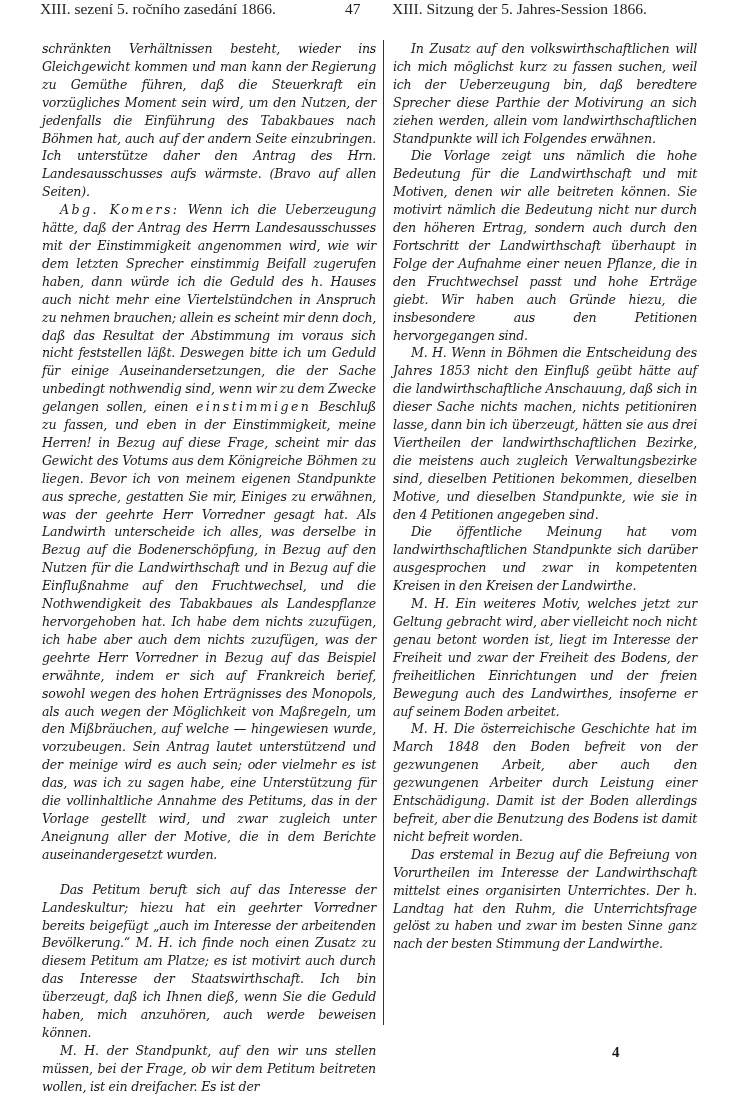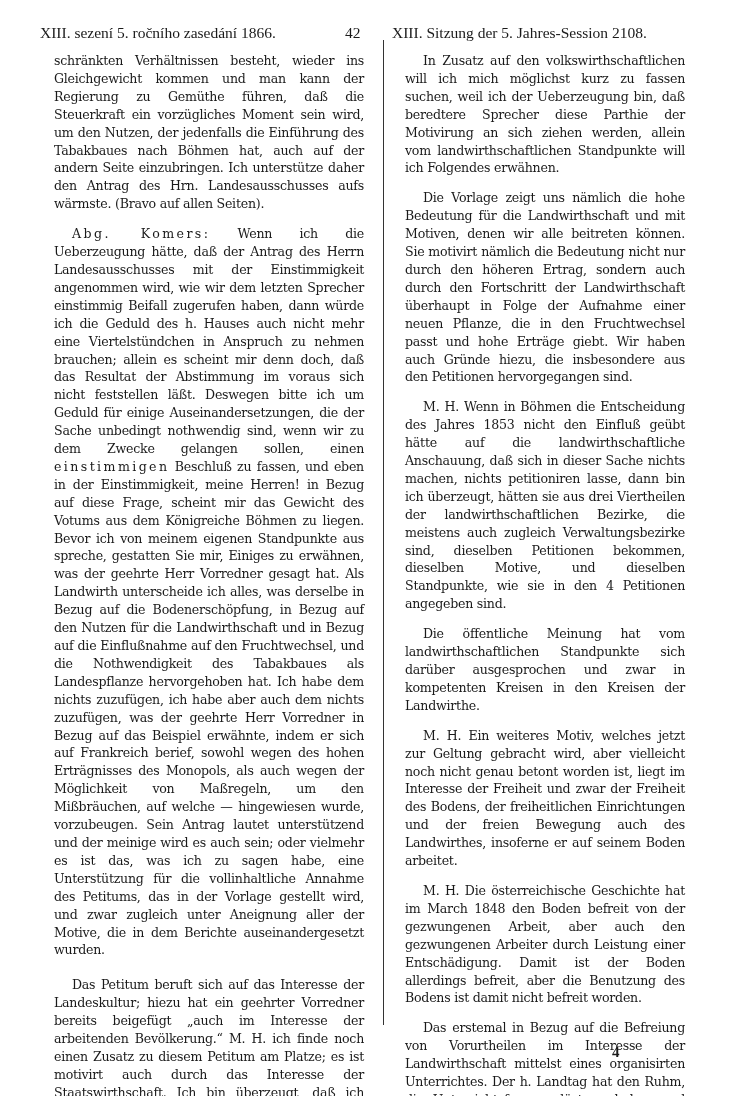--- a/index.html
+++ b/index.html
@@ -1,42 +1,42 @@
 <!DOCTYPE html>
 <html><head>
 <meta charset="utf-8">
 <style>
   html, body { margin: 0; padding: 0; background: #ffffff; }
   body { width: 750px; height: 1096px; position: relative; overflow: hidden;
          font-family: "DejaVu Serif", serif; color: #1a1a1a; }
-  .header { position: absolute; top: 24px; left: 0; width: 750px; height: 22px;
+  .header { position: absolute; top: 0; left: 0; width: 750px; height: 22px;
             font-family: "Liberation Serif", serif; font-size: 15.5px; }
   .header span { position: absolute; top: 0; white-space: nowrap; }
   .h-left { left: 40px; }
   .h-num { left: 345px; }
   .h-right { left: 392px; }
   .col { position: absolute; top: 40px; font-size: 12.6px; line-height: 17.9px;
          text-align: justify; font-family: "DejaVu Serif", serif; letter-spacing: -0.25px; }
   .col-left { left: 42px; width: 334px; }
   .col-right { left: 393px; width: 304px; }
-  .col p { margin: 12px; text-indent: 18px; }
+  .col p { margin: 0; text-indent: 18px; font-style: italic; }
   .col p.noindent { text-indent: 0; }
   .col p.gap { margin-top: 17px; }
   .spaced { letter-spacing: 2.4px; }
   .rule { position: absolute; left: 383px; top: 40px; width: 1px; height: 985px; background: #333; }
   .sig { position: absolute; top: 1044px; left: 612px; font-size: 15px; font-weight: bold;
          font-family: "Liberation Serif", serif; }
 </style>
 </head>
 <body>
 
 <div class="header">
   <span class="h-left">XIII. sezení 5. ročního zasedání 1866.</span>
-  <span class="h-num">42</span>
-  <span class="h-right">XIII. Sitzung der 5. Jahres-Session 2108.</span>
+  <span class="h-num">47</span>
+  <span class="h-right">XIII. Sitzung der 5. Jahres-Session 1866.</span>
 </div>
 
 <div class="col col-left">
   <p class="noindent">schränkten Verhältnissen besteht, wieder ins Gleichgewicht kommen und man kann der Regierung zu Gemüthe führen, daß die Steuerkraft ein vorzügliches Moment sein wird, um den Nutzen, der jedenfalls die Einführung des Tabakbaues nach Böhmen hat, auch auf der andern Seite einzubringen. Ich unterstütze daher den Antrag des Hrn. Landesausschusses aufs wärmste. (Bravo auf allen Seiten).</p>
   <p><span class="spaced">Abg. Komers:</span><span> Wenn ich die Ueberzeugung hätte, daß der Antrag des Herrn Landesausschusses mit der Einstimmigkeit angenommen wird, wie wir dem letzten Sprecher einstimmig Beifall zugerufen haben, dann würde ich die Geduld des h. Hauses auch nicht mehr eine Viertelstündchen in Anspruch zu nehmen brauchen; allein es scheint mir denn doch, daß das Resultat der Abstimmung im voraus sich nicht feststellen läßt. Deswegen bitte ich um Geduld für einige Auseinandersetzungen, die der Sache unbedingt nothwendig sind, wenn wir zu dem Zwecke gelangen sollen, einen </span><span class="spaced">einstimmigen</span><span> Beschluß zu fassen, und eben in der Einstimmigkeit, meine Herren! in Bezug auf diese Frage, scheint mir das Gewicht des Votums aus dem Königreiche Böhmen zu liegen. Bevor ich von meinem eigenen Standpunkte aus spreche, gestatten Sie mir, Einiges zu erwähnen, was der geehrte Herr Vorredner gesagt hat. Als Landwirth unterscheide ich alles, was derselbe in Bezug auf die Bodenerschöpfung, in Bezug auf den Nutzen für die Landwirthschaft und in Bezug auf die Einflußnahme auf den Fruchtwechsel, und die Nothwendigkeit des Tabakbaues als Landespflanze hervorgehoben hat. Ich habe dem nichts zuzufügen, ich habe aber auch dem nichts zuzufügen, was der geehrte Herr Vorredner in Bezug auf das Beispiel erwähnte, indem er sich auf Frankreich berief, sowohl wegen des hohen Erträgnisses des Monopols, als auch wegen der Möglichkeit von Maßregeln, um den Mißbräuchen, auf welche — hingewiesen wurde, vorzubeugen. Sein Antrag lautet unterstützend und der meinige wird es auch sein; oder vielmehr es ist das, was ich zu sagen habe, eine Unterstützung für die vollinhaltliche Annahme des Petitums, das in der Vorlage gestellt wird, und zwar zugleich unter Aneignung aller der Motive, die in dem Berichte auseinandergesetzt wurden.</span></p>
   <p class="gap">Das Petitum beruft sich auf das Interesse der Landeskultur; hiezu hat ein geehrter Vorredner bereits beigefügt „auch im Interesse der arbeitenden Bevölkerung.“ M. H. ich finde noch einen Zusatz zu diesem Petitum am Platze; es ist motivirt auch durch das Interesse der Staatswirthschaft. Ich bin überzeugt, daß ich Ihnen dieß, wenn Sie die Geduld haben, mich anzuhören, auch werde beweisen können.</p>
   <p><span>M. H. der Standpunkt, auf den wir uns stellen müssen, bei der Frage, ob wir dem Petitum beitreten wollen, ist ein dreifacher. Es ist der </span></p>
 </div>
 
 <div class="rule"></div>

